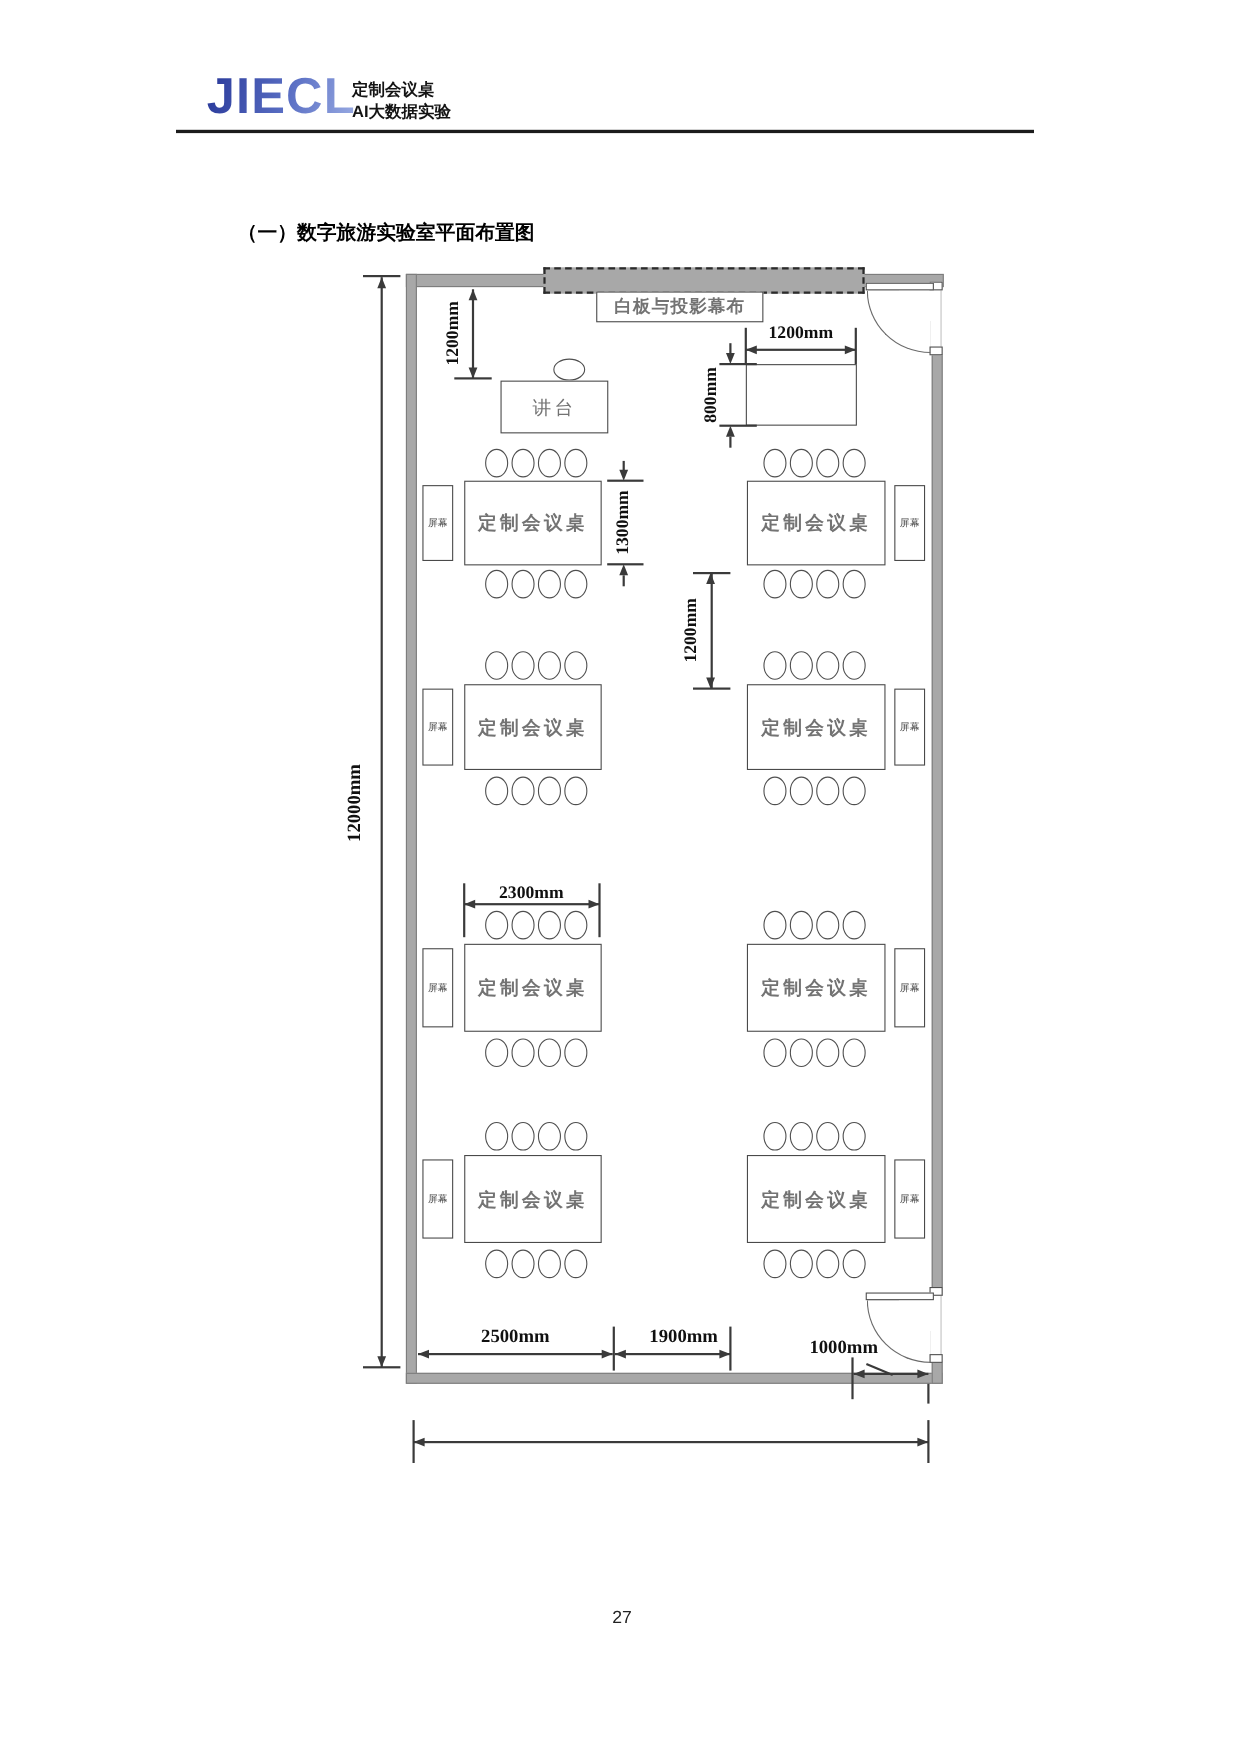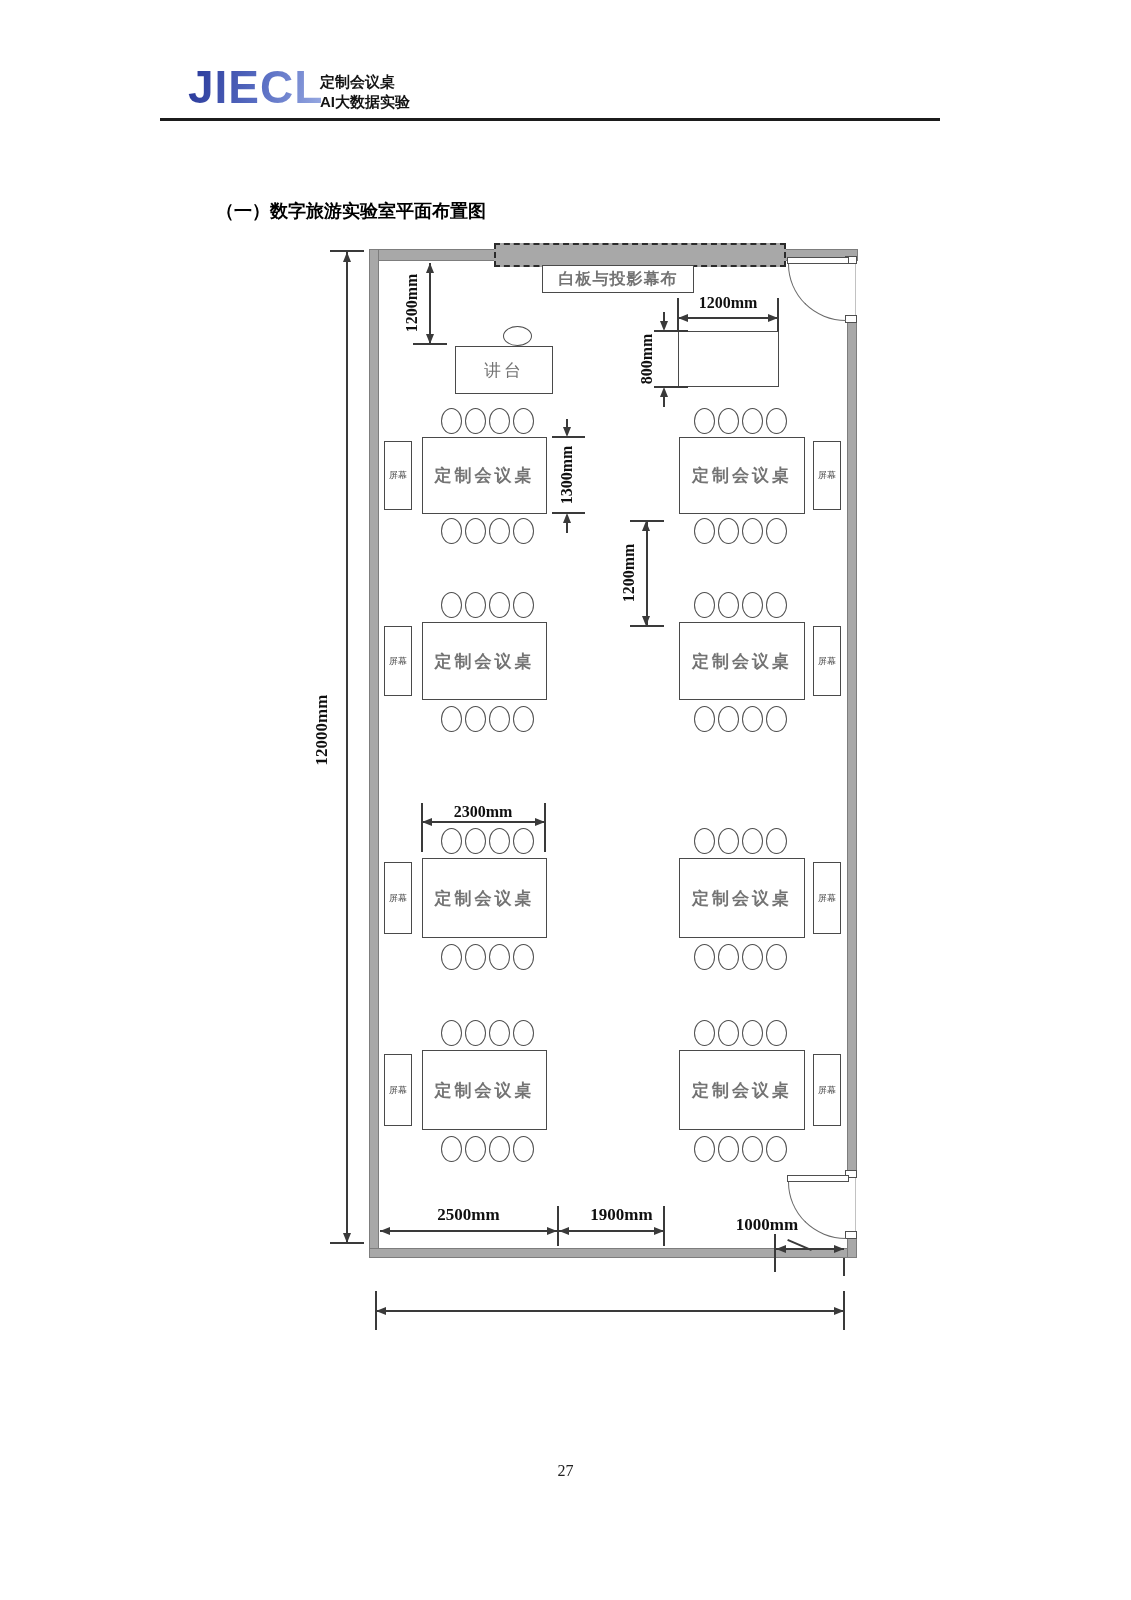--- a/index.html
+++ b/index.html
@@ -35,21 +35,21 @@
   .scr{font-size:9px;letter-spacing:0px;color:#4a4a4a;border-width:1.4px;}
   .pod{font-size:17px;letter-spacing:3px;}
   .wblabel{font-size:16px;letter-spacing:1px;font-weight:600;}
   .ellip{position:absolute;background:#fff;border:1.6px solid #4f4f4f;border-radius:50%;box-sizing:border-box;}
   .chairrow{position:absolute;display:flex;gap:3px;}
   .chair{width:21px;height:26px;border:1.6px solid #4f4f4f;border-radius:50%;background:#fff;box-sizing:border-box;}
   .arcq{position:absolute;border-left:1.6px solid #6a6a6a;border-bottom:1.6px solid #6a6a6a;
         border-bottom-left-radius:100% 100%;box-sizing:border-box;}
   .wbstrip{position:absolute;background:#a8a8a8;border:2px dashed #2b2b2b;box-sizing:border-box;}
   .caption{position:absolute;width:1131px;text-align:center;font-weight:700;font-size:19px;color:#000;}
-  .pagenum{position:absolute;width:1131px;text-align:center;font-family:Liberation Serif, serif;font-size:16px;color:#222;}
+  .pagenum{position:absolute;width:1131px;text-align:center;font-family:Liberation Sans, sans-serif;font-size:16px;color:#222;}
 </style>
 </head>
 <body>
 
 <div id="page">
 
   <div class="logo" style="left:188px;top:64px;">JIECL</div>
   <div class="logosub" style="left:320px;top:74px;">定制会议桌</div>
   <div class="logosub" style="left:320px;top:94px;">AI大数据实验</div>
   <div class="rule" style="left:160px;top:118px;width:780px;height:2.5px;"></div>

